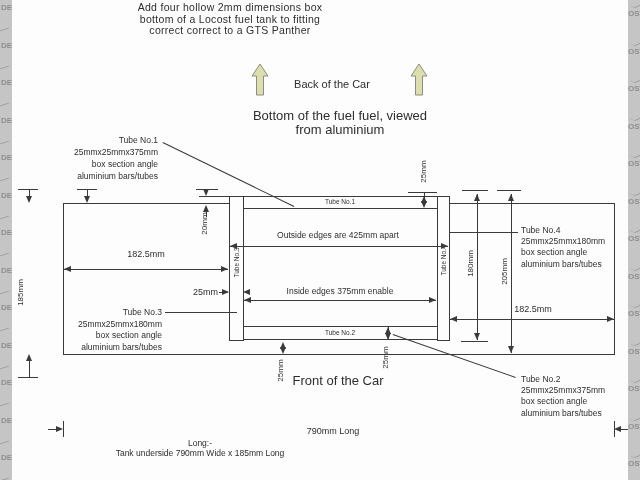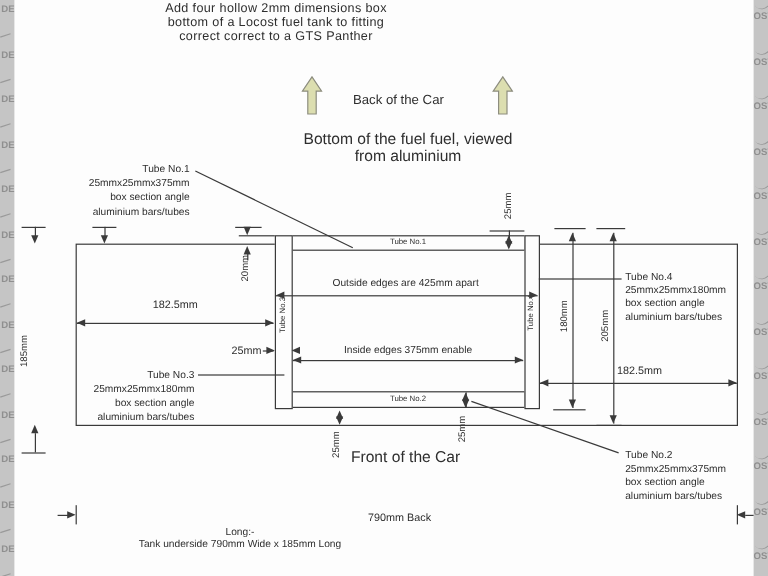--- a/index.html
+++ b/index.html
@@ -226,20 +226,20 @@
   <div class="rot f8" style="left:367px;top:353px;width:36px;">25mm</div>
 
   <div class="txt ctr f13" style="left:268px;top:373px;width:140px;">Front of the Car</div>
 
   <div class="vl" style="left:63px;top:421px;height:16px;"></div>
   <div class="hl" style="left:48px;top:429px;width:10px;"></div>
   <div class="ah-r" style="left:56px;top:426px;"></div>
   <div class="vl" style="left:614px;top:421px;height:16px;"></div>
   <div class="ah-l" style="left:614px;top:426px;"></div>
   <div class="hl" style="left:621px;top:429px;width:7px;"></div>
-  <div class="txt ctr f9" style="left:283px;top:426px;width:100px;">790mm Back</div>
+  <div class="txt ctr f9" style="left:283px;top:426px;width:100px;">790mm Long</div>
 
   <div class="txt ctr f85" style="left:55px;top:438px;width:290px;line-height:10.2px;white-space:normal;">
     <div>Long:-</div>
     <div>Tank underside 790mm Wide x 185mm Long</div>
   </div>
 
 </div>
 
 </body></html>

